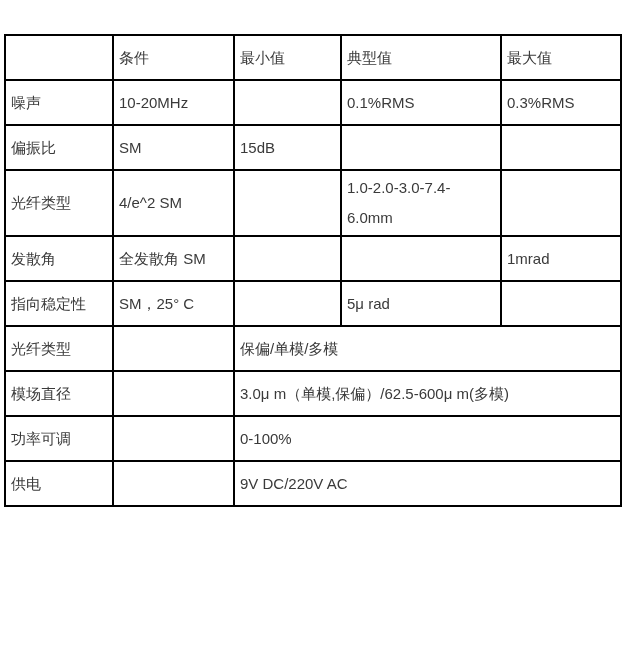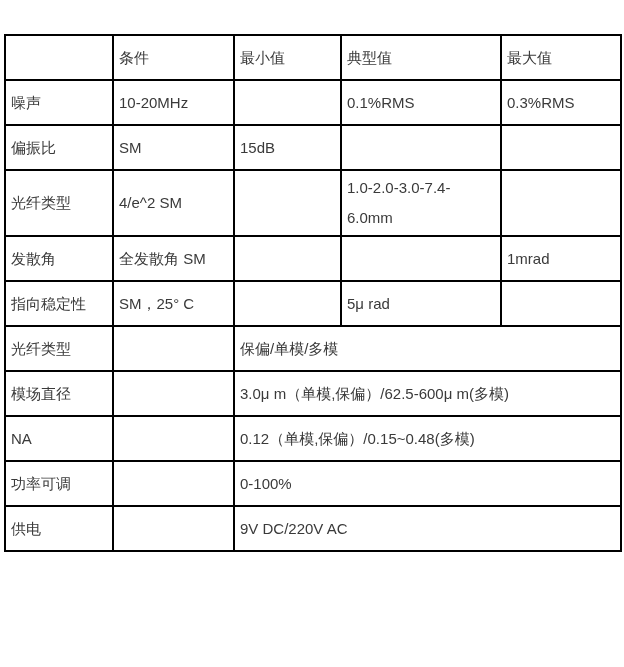--- a/index.html
+++ b/index.html
@@ -102,25 +102,20 @@
           <td>光纤类型</td>
           <td></td>
           <td colspan="3">保偏/单模/多模</td>
         </tr>
         <tr>
           <td>模场直径</td>
           <td></td>
           <td colspan="3">3.0μ m（单模,保偏）/62.5-600μ m(多模)</td>
         </tr>
         <tr>
-          <td>NA</td>
-          <td></td>
-          <td colspan="3">0.12（单模,保偏）/0.15~0.48(多模)</td>
-        </tr>
-        <tr>
           <td>功率可调</td>
           <td></td>
           <td colspan="3">0-100%</td>
         </tr>
         <tr>
           <td>供电</td>
           <td></td>
           <td colspan="3">9V DC/220V AC</td>
         </tr>
       </tbody>

